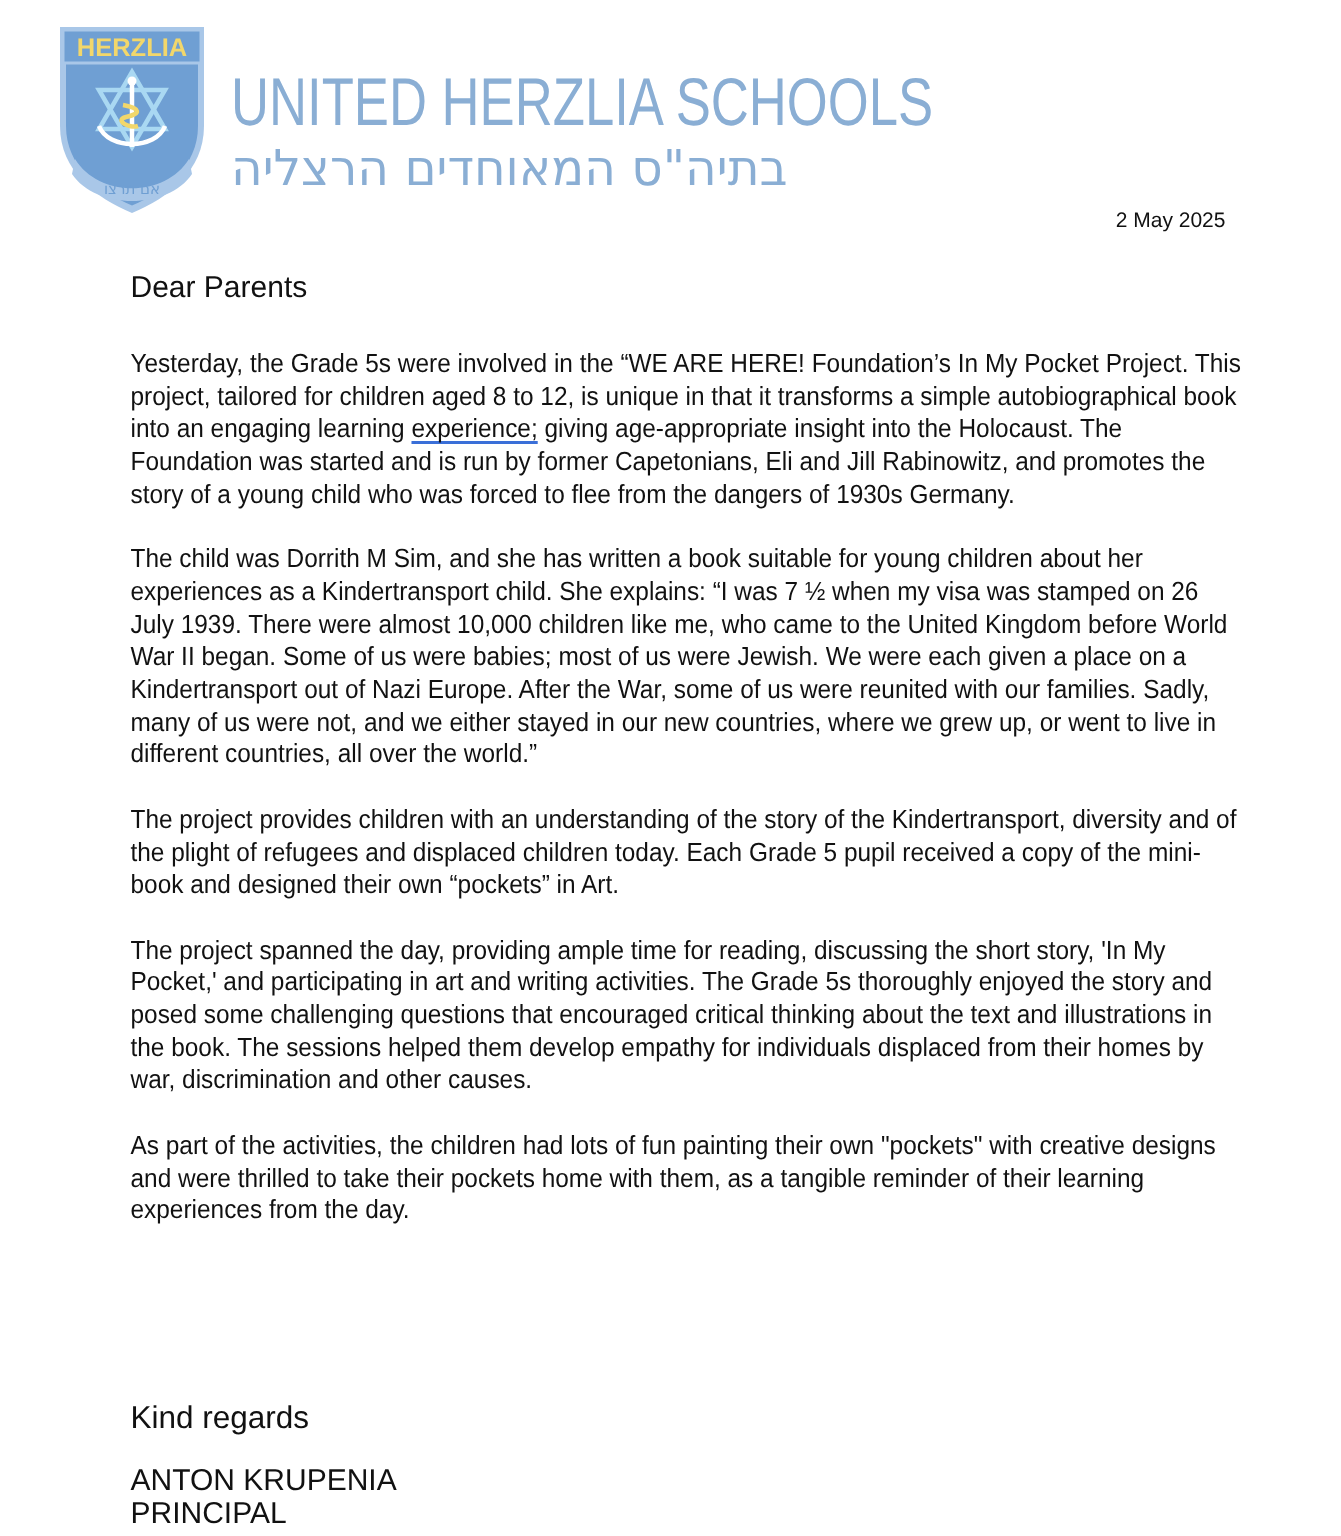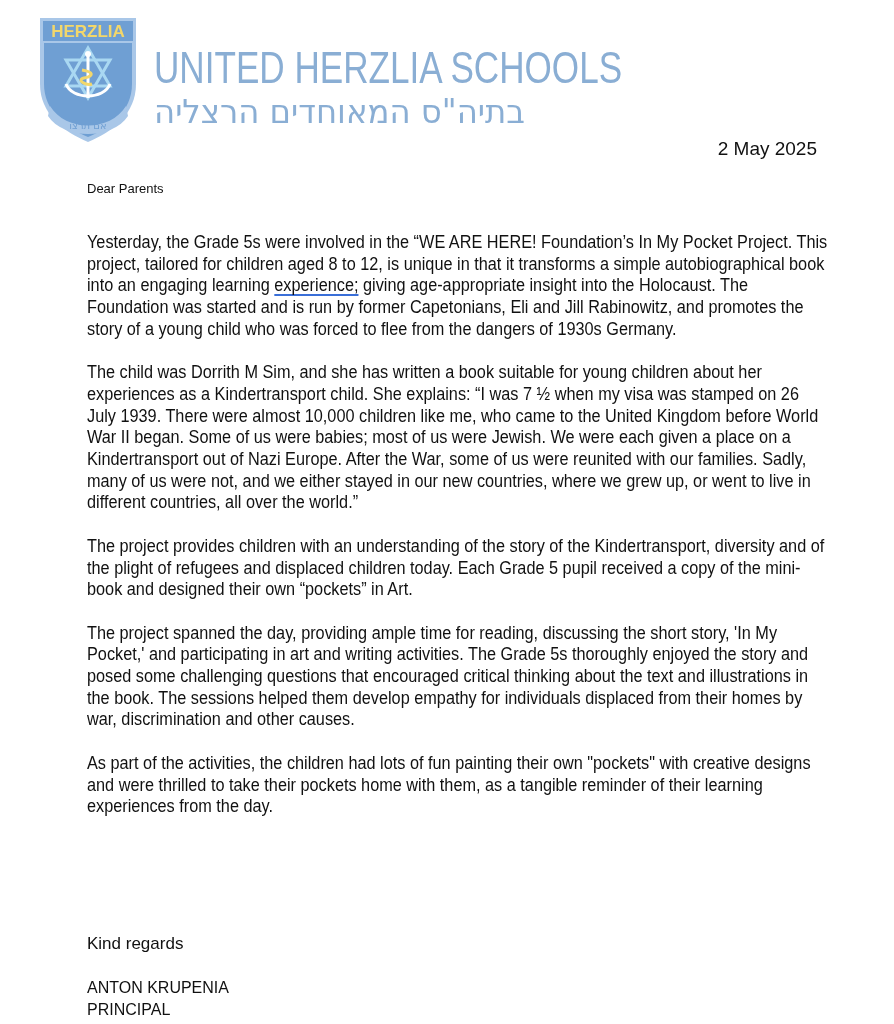--- a/index.html
+++ b/index.html
@@ -1,27 +1,27 @@
 <!DOCTYPE html>
 <html><head>
 <meta charset="utf-8">
 <style>
   html, body { margin: 0; padding: 0; background: #ffffff; }
   body { width: 894px; height: 1024px; position: relative; overflow: hidden; font-family: "Liberation Sans", sans-serif; color: #111111; }
   .logo { position: absolute; left: 36px; top: 14px; width: 104px; height: 130px; }
   .brand { position: absolute; left: 154px; top: 44px; }
   .brand-en { font-family: "Liberation Sans", sans-serif; font-size: 45px; color: #8aaed4; letter-spacing: 0px; line-height: 48px; transform: scaleX(0.78); transform-origin: left top; white-space: nowrap; font-weight: normal; }
   .brand-he { font-family: "DejaVu Sans", sans-serif; font-size: 33px; color: #8aaed4; line-height: 36px; direction: rtl; text-align: left; width: 390px; white-space: nowrap; transform: scaleX(0.98); transform-origin: left top; margin-top: 2px; unicode-bidi: bidi-override; }
-  .date { position: absolute; right: 77px; top: 138px; font-size: 19px; }
-  .salutation { position: absolute; left: 87px; top: 181px; font-size: 13px; }
+  .date { position: absolute; right: 77px; top: 138px; font-size: 14px; }
+  .salutation { position: absolute; left: 87px; top: 181px; font-size: 20px; }
   .body-text { position: absolute; left: 87px; top: 232px; width: 740px; font-size: 17.5px; line-height: 21.7px; transform: scaleX(0.93); transform-origin: left top; width: 796px; }
   .para { margin: 0 0 21.7px 0; }
   .spell { text-decoration: underline; text-decoration-color: #3a6fd8; text-decoration-thickness: 2px; text-underline-offset: 3px; }
-  .closing { position: absolute; left: 87px; top: 934px; font-size: 17px; }
-  .signer { position: absolute; left: 87px; top: 977px; font-size: 16px; line-height: 21.5px; }
+  .closing { position: absolute; left: 87px; top: 934px; font-size: 21px; }
+  .signer { position: absolute; left: 87px; top: 977px; font-size: 20px; line-height: 21.5px; }
 </style>
 </head>
 <body>
 
 <div class="logo">
   <svg width="104" height="130" viewBox="0 0 104 130">
 
     <path d="M4 4 H100 V70 C100 100 76 118 52 128 C28 118 4 100 4 70 Z" fill="#a9c7e8"></path>
     <path d="M8 8 H96 V70 C96 97 74 114 52 123 C30 114 8 97 8 70 Z" fill="#6f9fd3"></path>
 

